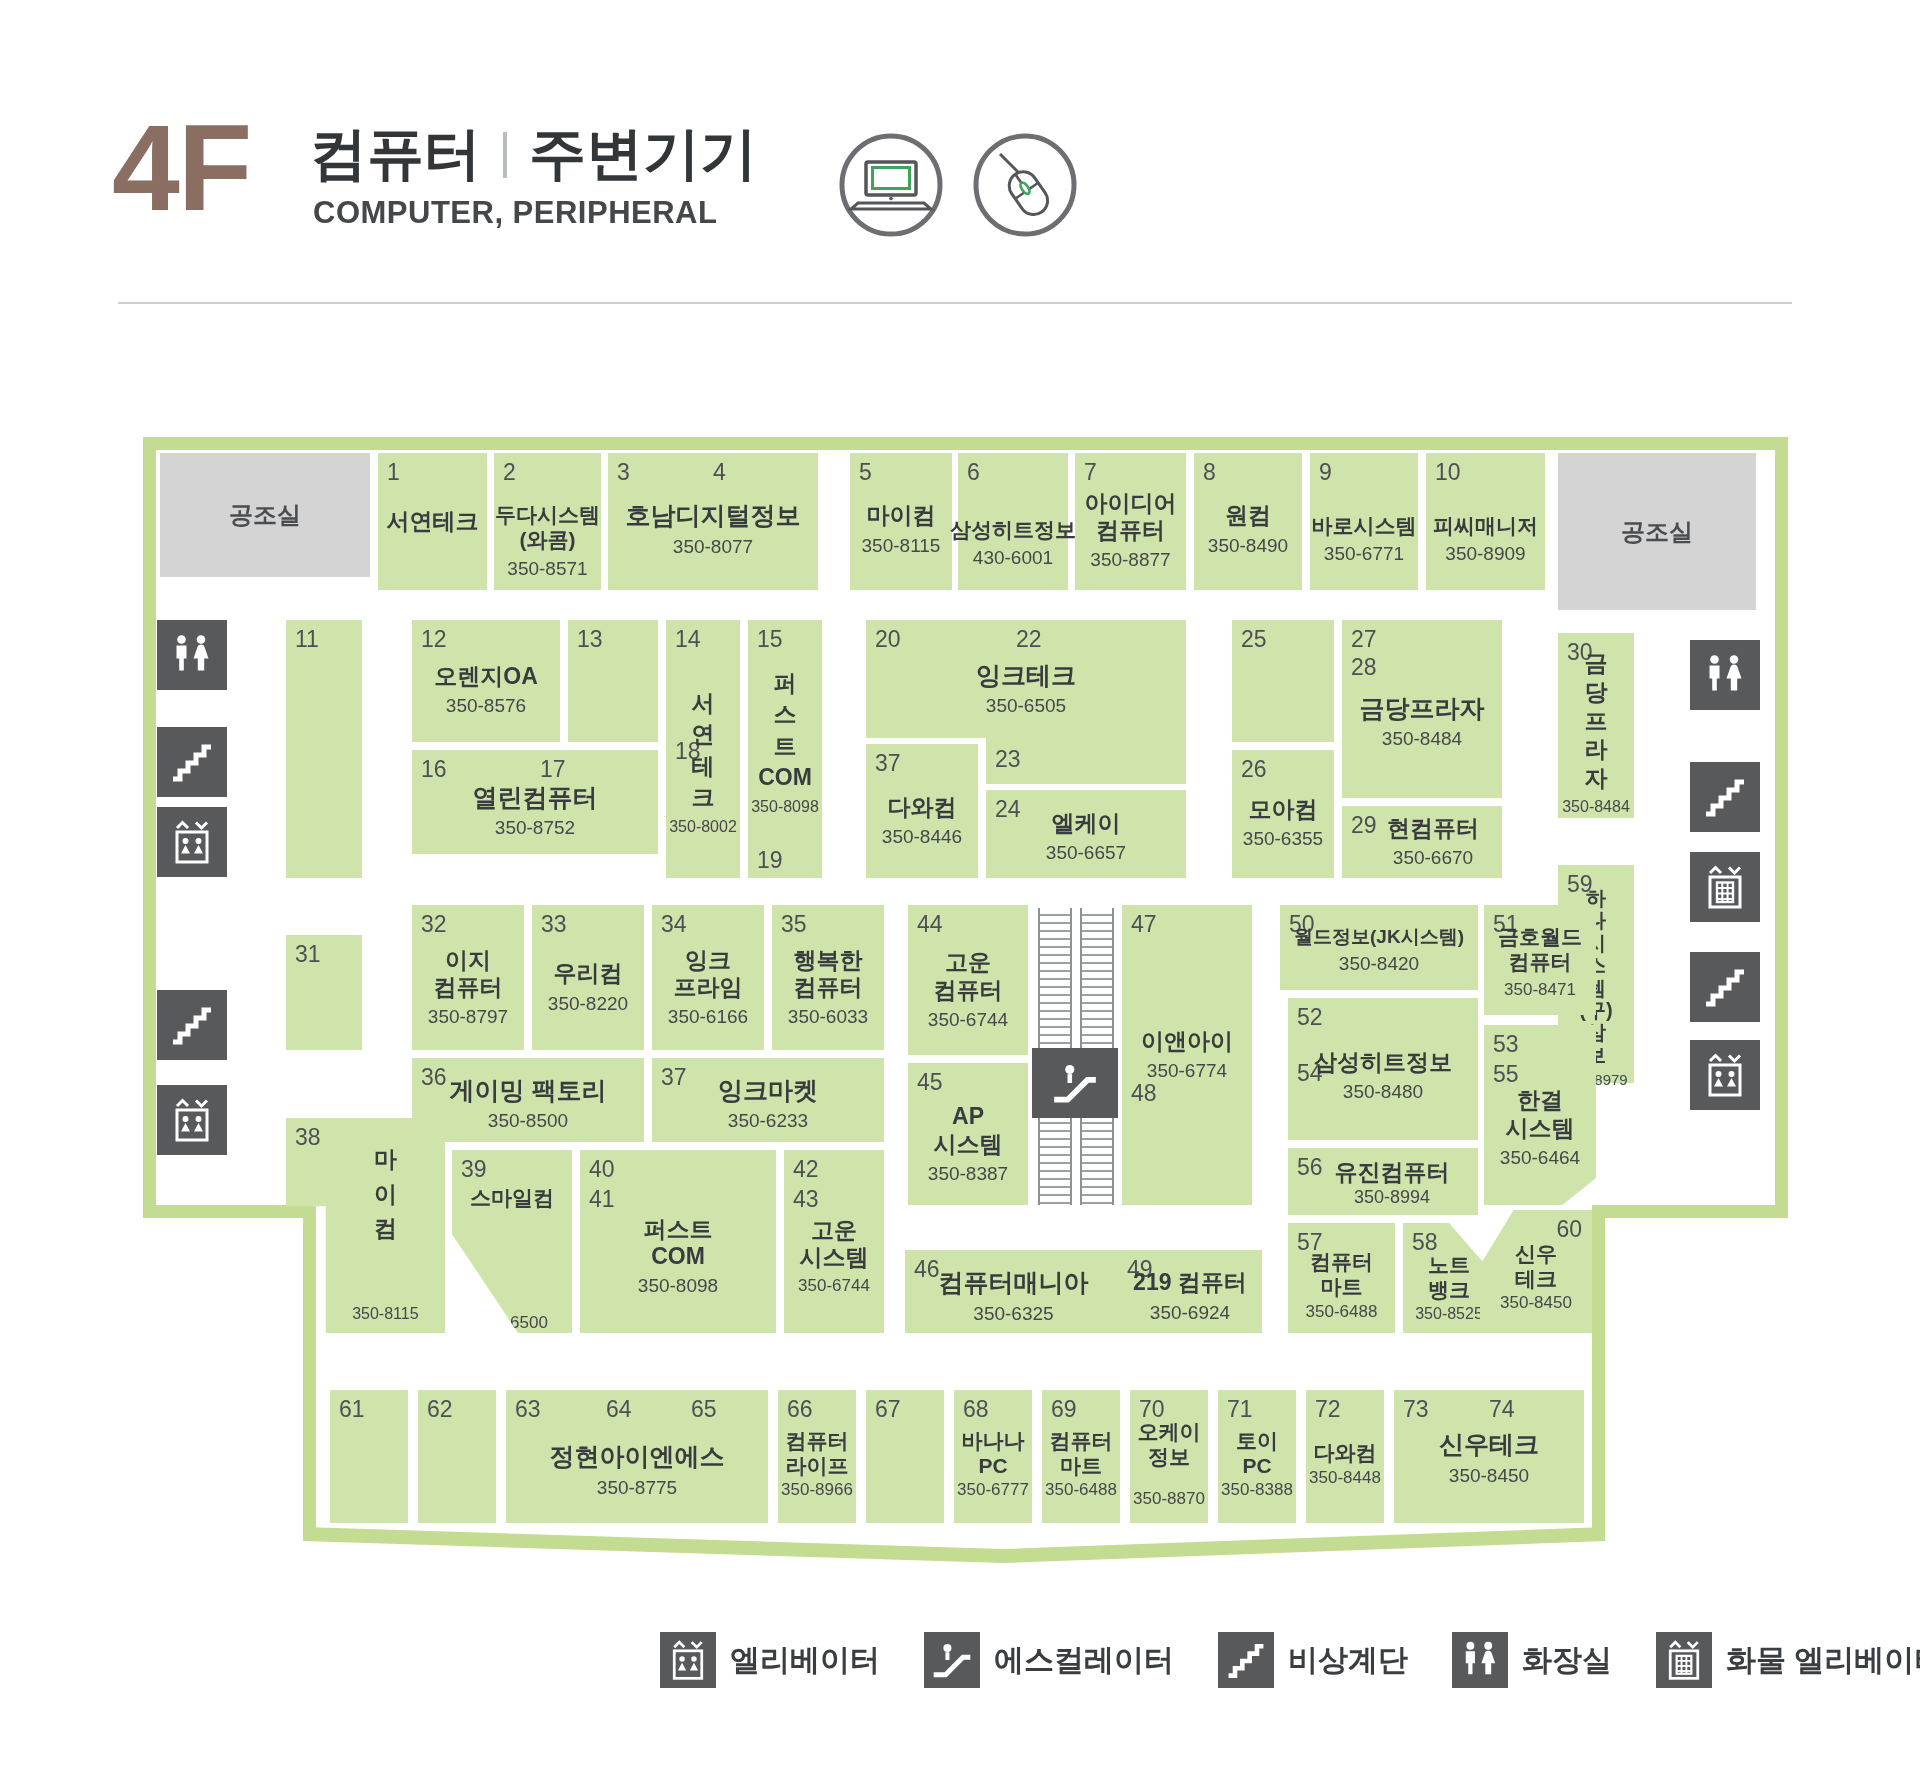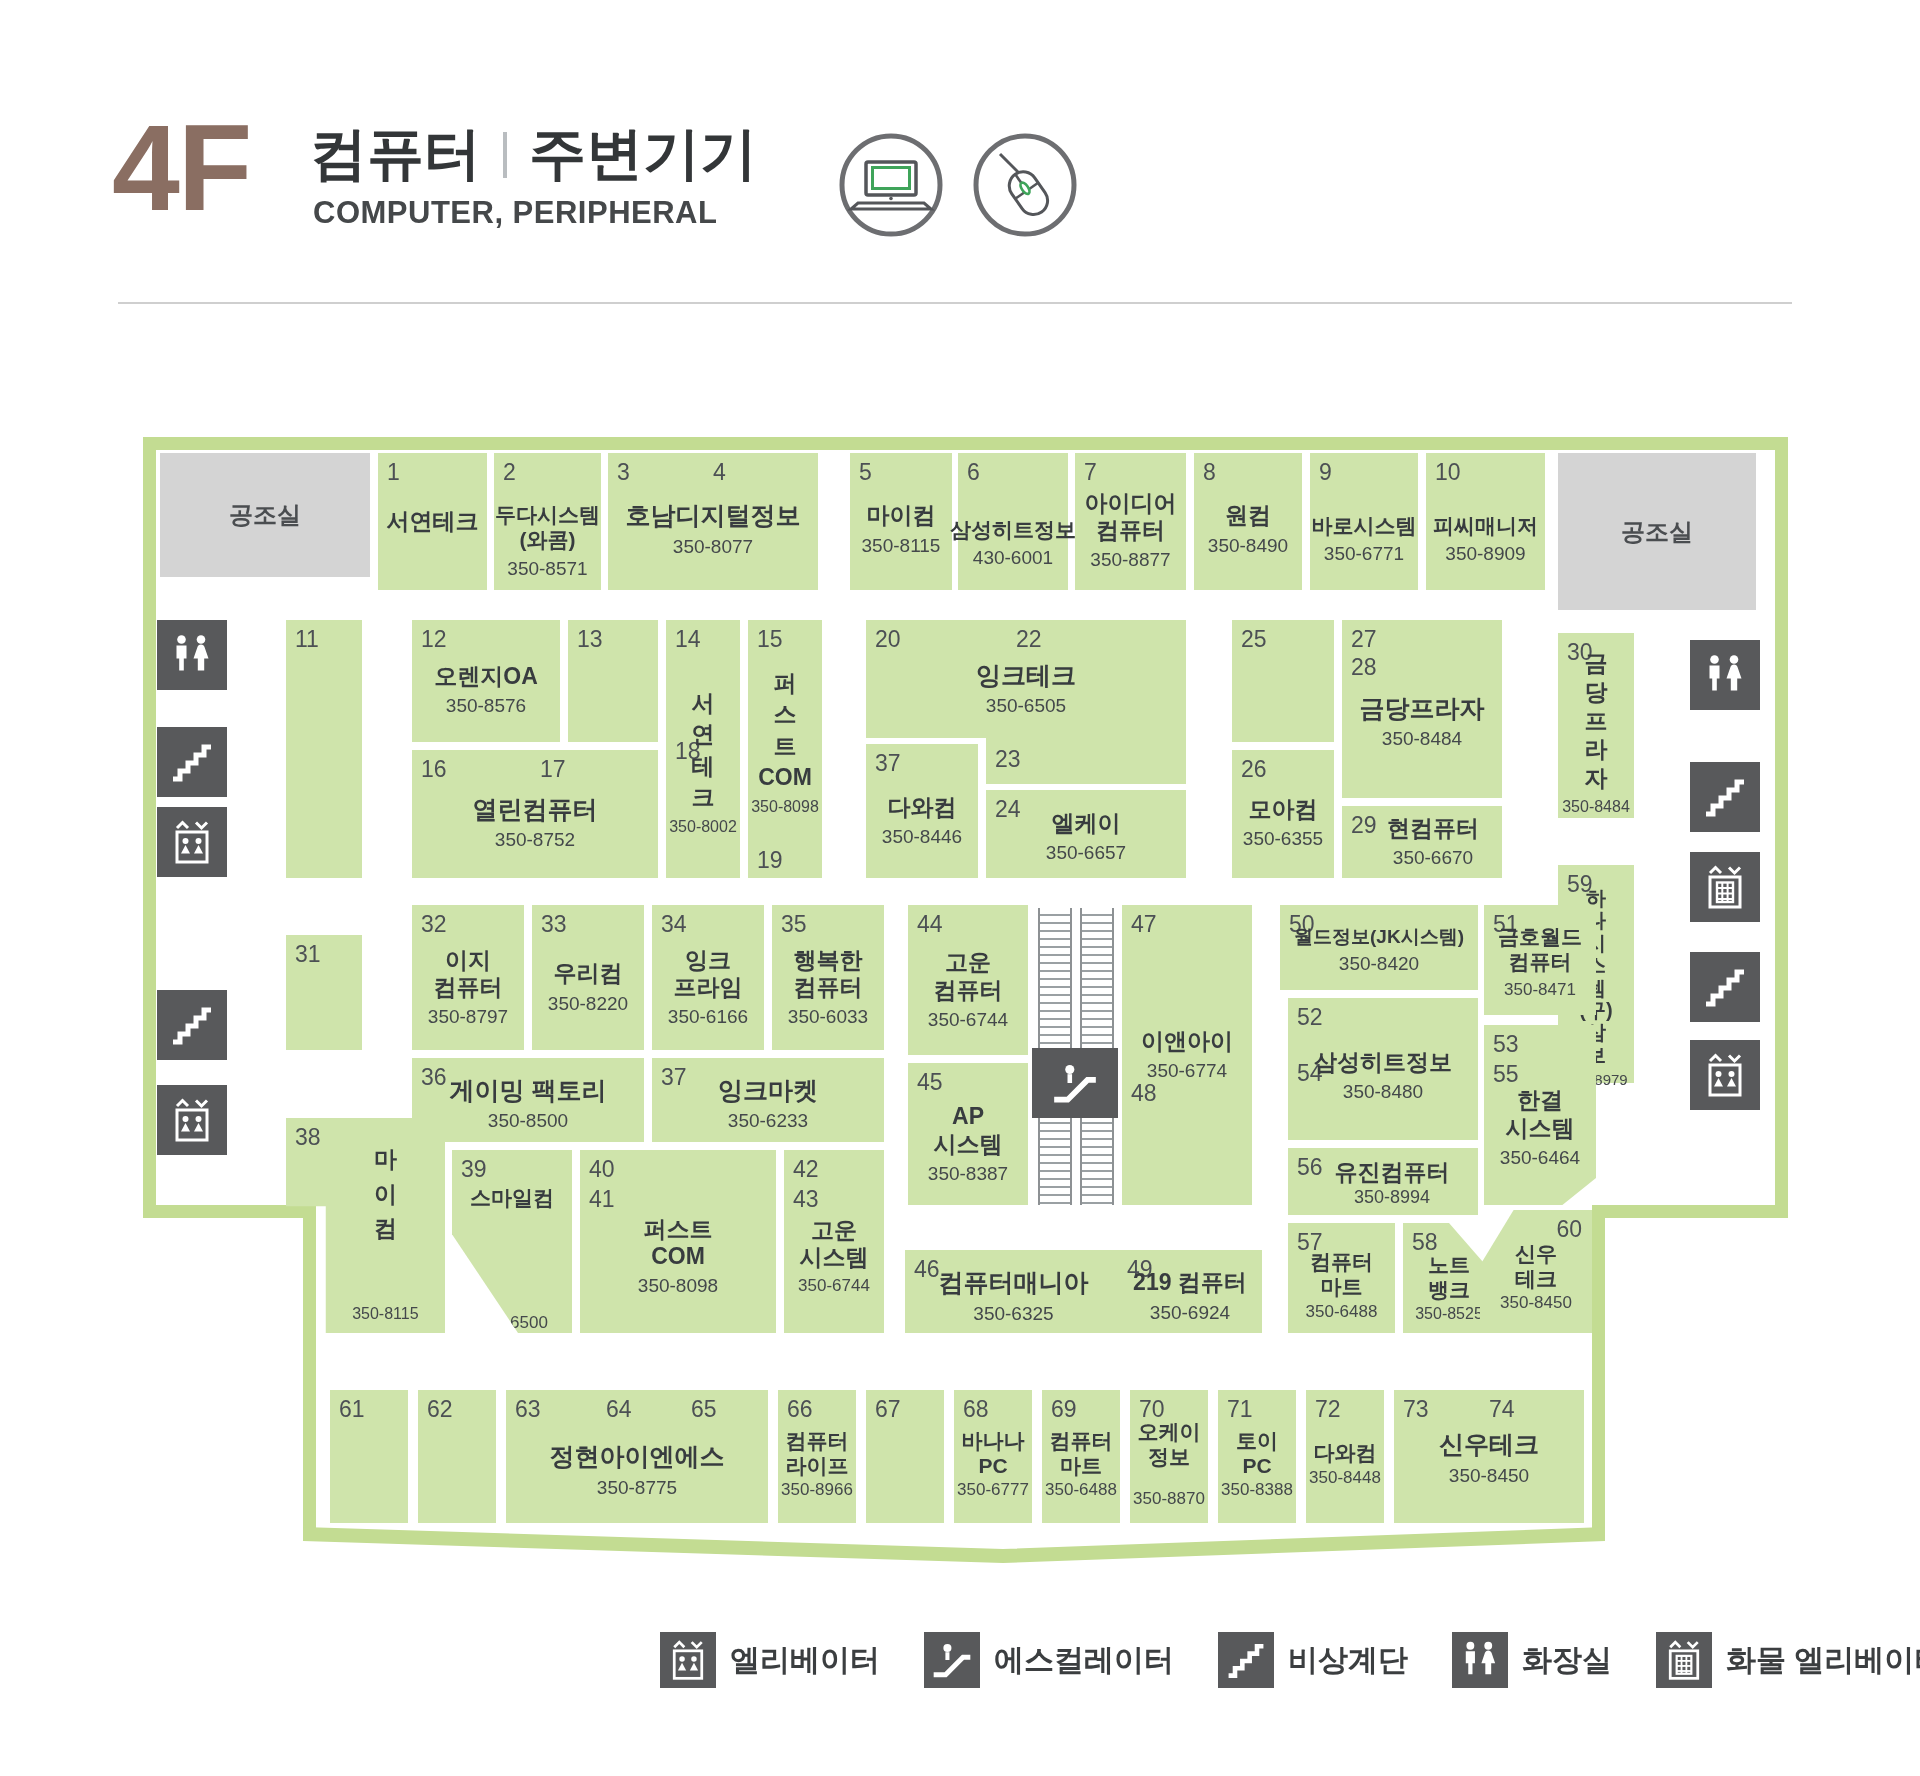--- a/index.html
+++ b/index.html
@@ -214,21 +214,21 @@
 <div class="blk" style="left:412px;top:620px;width:148px;height:122px">
     <span class="n">12</span>
     <div class="lbl" style="padding-top:18px">
       <div class="nm">오렌지OA</div>
       <div class="ph">350-8576</div>
     </div>
   </div>
 <div class="blk" style="left:568px;top:620px;width:90px;height:122px">
     <span class="n">13</span>
   </div>
-<div class="blk big" style="left:412px;top:750px;width:246px;height:128px">
+<div class="blk big" style="left:412px;top:750px;width:246px;height:104px">
     <span class="n">16</span>
     <span class="n" style="left:128px">17</span>
     <div class="lbl" style="padding-top:18px">
       <div class="nm">열린컴퓨터</div>
       <div class="ph">350-8752</div>
     </div>
   </div>
 <div class="blk v" style="left:666px;top:620px;width:74px;height:258px">
     <span class="n">14</span>
     <span class="n" style="top:118px">18</span>

